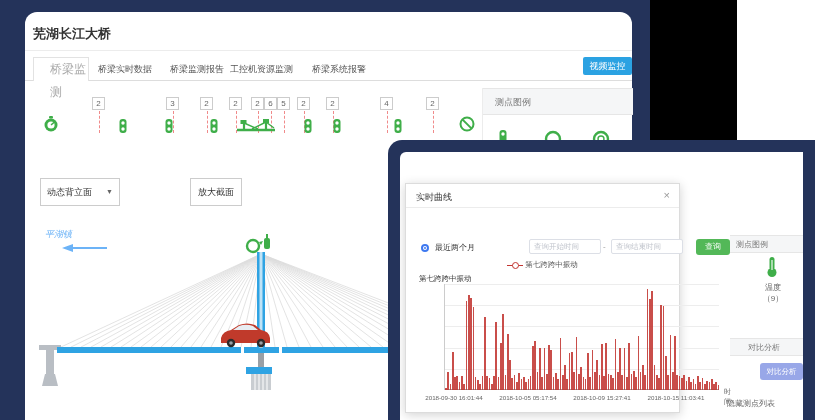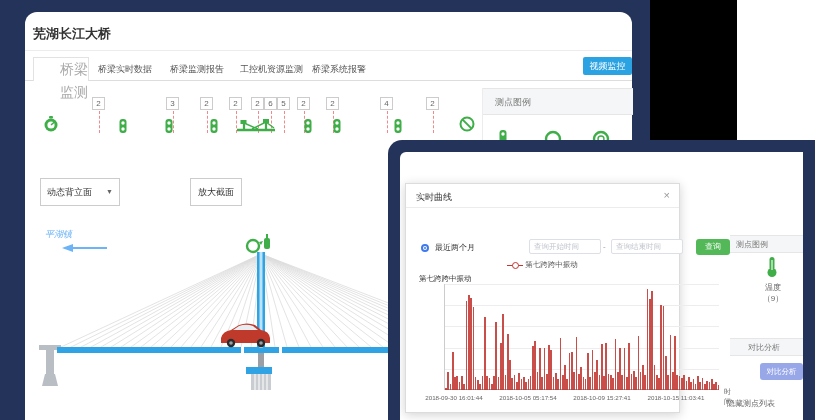--- a/index.html
+++ b/index.html
@@ -6,21 +6,21 @@
   body { font-family:"Liberation Sans","DejaVu Sans",sans-serif; background:#1b2947; }
   .canvas { position:relative; width:815px; height:420px; background:#24335A; overflow:hidden; }
 
   
   .main-window { position:absolute; left:25px; top:12px; width:607px; height:408px;
     background:#fff; border-radius:12px 12px 0 0; }
   .mw-title { position:absolute; left:8px; top:13px; font-size:13px; font-weight:bold; color:#333; }
   .mw-header-line { position:absolute; left:0; top:38px; width:100%; border-top:1px solid #ececec; }
   .mw-tabs-line { position:absolute; left:0; top:68px; width:100%; border-top:1px solid #ddd; }
   .tab-active { position:absolute; left:8px; top:45px; width:56px; height:24px; background:#fff;
-    border:1px solid #e2e2e2; border-bottom:none; color:#aaa; font-size:14px; text-align:right; line-height:23px; z-index:2;padding-left:16px;}
+    border:1px solid #e2e2e2; border-bottom:none; color:#aaa; font-size:12px; text-align:left; line-height:23px; z-index:2;padding-left:16px;}
   .tab-plain { position:absolute; top:51px; font-size:9px; color:#555; }
   .video-btn { position:absolute; left:558px; top:45px; width:49px; height:18px; background:#2BA2E2;
     color:#fff; font-size:9px; text-align:center; line-height:18px; border-radius:2px; cursor:pointer; }
 
   
   .badge { position:absolute; top:85px; width:13px; height:13px; margin-left:-7px; background:#fff;
     border:1px solid #ccc; color:#666; font-size:8px; text-align:center; line-height:12px; }
   .dash { position:absolute; top:99px; height:22px; width:0; border-left:1px dashed #F08A8A; }
   .s-icon { position:absolute; top:105px; width:18px; height:18px; margin-left:-9px; }
   .s-icon svg { width:18px; height:18px; }
@@ -109,21 +109,21 @@
 <div class="canvas">
 
   <div class="main-window">
     <div class="mw-title">芜湖长江大桥</div>
     <div class="mw-header-line"></div>
     <div class="mw-tabs-line"></div>
 
     <div class="tab-active">桥梁监测</div>
     <div class="tab-plain" style="left:73px;">桥梁实时数据</div>
     <div class="tab-plain" style="left:145px;">桥梁监测报告</div>
-    <div class="tab-plain" style="left:215px;text-align:right;">工控机资源监测</div>
+    <div class="tab-plain" style="left:205px;text-align:right;">工控机资源监测</div>
     <div class="tab-plain" style="left:287px;">桥梁系统报警</div>
     <div class="video-btn">视频监控</div>
 
     <span class="badge" style="left:74px;">2</span>
     <span class="badge" style="left:148px;">3</span>
     <span class="badge" style="left:182px;">2</span>
     <span class="badge" style="left:211px;">2</span>
     <span class="badge" style="left:233px;">2</span>
     <span class="badge" style="left:246px;">6</span>
     <span class="badge" style="left:259px;">5</span>

